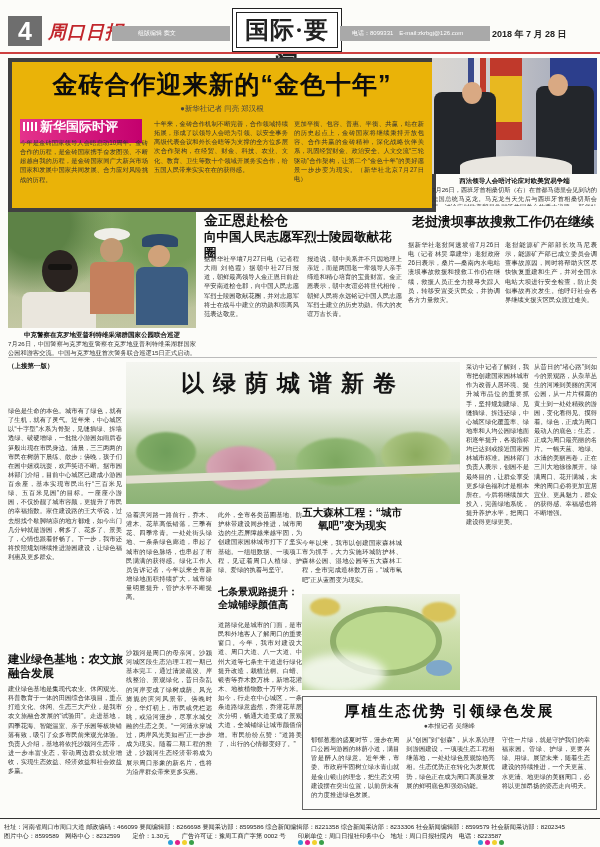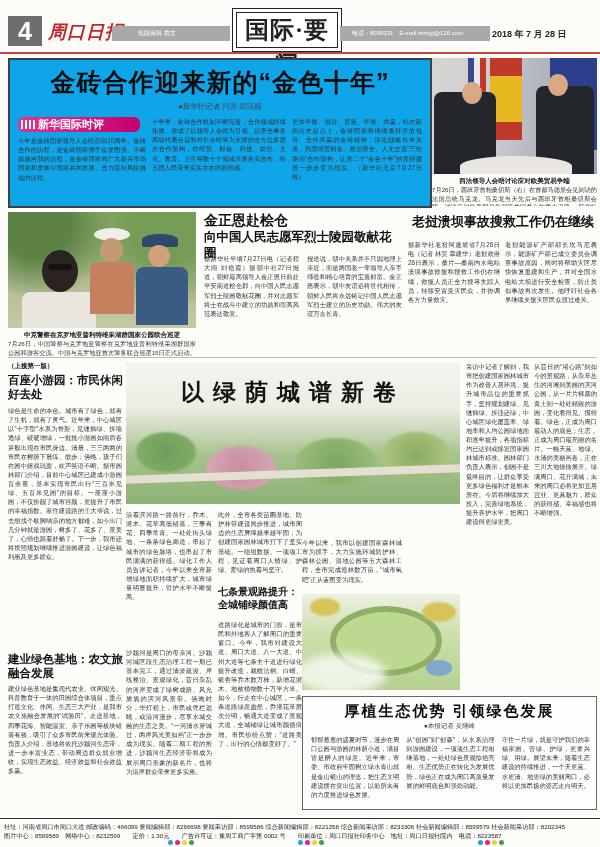--- a/index.html
+++ b/index.html
@@ -15,27 +15,27 @@
            font-size:25px;font-weight:bold;text-align:center;line-height:30px;}
   .paper{left:48px;top:20px;color:#c1272d;font-weight:bold;font-style:italic;
          font-family:"Liberation Serif",serif;font-size:18px;letter-spacing:1px;}
   .gbar{position:absolute;background:#a9a9a9;height:15px;color:#fff;font-size:6px;line-height:15px;overflow:hidden;}
   .secbox{left:236px;top:12px;width:100px;height:34px;border:1px solid #222;box-shadow:0 0 0 3px #fff,0 0 0 4px #222;
           background:#fff;text-align:center;font-family:"Liberation Serif",serif;
           font-size:24px;font-weight:bold;line-height:34px;letter-spacing:1px;}
   .date{left:492px;top:28px;font-size:9px;font-weight:bold;}
   .redline{left:0;top:52px;width:600px;height:2px;background:#cd4040;}
   
-  .bricsbox{left:8px;top:58px;width:420px;height:146px;border:2px solid #404040;background:#0ea5e9;}
+  .bricsbox{left:8px;top:58px;width:420px;height:146px;border:4px solid #404040;background:#eab308;}
   .brics-hl{position:absolute;left:0;top:6px;width:100%;text-align:center;font-size:25px;
             font-weight:bold;color:#0d0d0d;letter-spacing:1px;}
   .brics-by{position:absolute;left:0;top:42px;width:100%;text-align:center;font-size:7.5px;color:#444;}
-  .pinklabel{position:absolute;left:8px;top:57px;width:122px;height:15px;
-             background:linear-gradient(90deg,#e5338c,#c4006e);color:#fff;font-size:11px;
-             font-weight:bold;line-height:15px;padding-left:20px;box-sizing:border-box;border-radius:6px;}
+  .pinklabel{position:absolute;left:8px;top:57px;width:122px;height:24px;
+             background:linear-gradient(90deg,#e5338c,#c4006e);color:#fff;font-size:13px;
+             font-weight:bold;line-height:15px;padding-left:20px;box-sizing:border-box;}
   .pinklabel .logo{position:absolute;left:3px;top:3px;width:14px;height:9px;
              background:repeating-linear-gradient(90deg,#fff 0 2px,transparent 2px 4px);}
   
   .photo{position:absolute;overflow:hidden;}
   .photo-es{left:432px;top:58px;width:165px;height:116px;background:linear-gradient(90deg,#d8d5d0 0%,#cfd0d2 30%,#b7b9c2 60%,#9aa3b8 100%);}
   .flag-fr{position:absolute;left:36px;top:0;width:18px;height:66px;
            background:linear-gradient(90deg,#3a4a8c 0 33%,#e9e9e9 33% 66%,#c0392b 66%);}
   .flag-es{position:absolute;left:58px;top:0;width:32px;height:82px;
            background:linear-gradient(180deg,#c0392b 0 22%,#e8b820 22% 78%,#c0392b 78%);}
   .flag-eu{position:absolute;left:118px;top:0;width:47px;height:92px;background:#2c3e8c;}
@@ -45,21 +45,21 @@
   .photo-police{left:8px;top:212px;width:188px;height:116px;
      background:radial-gradient(circle at 15% 10%,#5d8246 0 18%,transparent 40%),
                 radial-gradient(circle at 85% 12%,#769c57 0 20%,transparent 45%),
                 radial-gradient(circle at 50% 0%,#8fae6d 0 25%,transparent 50%),
                 linear-gradient(180deg,#9cb07c,#c4c8a4);}
   .cap-title{position:absolute;font-size:6.5px;font-weight:bold;text-align:center;color:#111;}
   
   .banner{left:126px;top:362px;width:334px;height:142px;
      background:linear-gradient(180deg,#f4f5f0 0%,#eaeee2 32%,#ccd9bd 48%,#a7c28c 66%,#8cb276 100%);}
   .banner-title{position:absolute;left:0;top:6px;width:100%;text-align:center;font-size:23px;
-     font-weight:bold;color:#141414;letter-spacing:9px;margin-top:9px;}
+     font-weight:bold;color:#141414;letter-spacing:9px;}
   .blob{position:absolute;border-radius:50%;filter:blur(1px);}
   .img2{left:302px;top:594px;width:158px;height:96px;
      background:linear-gradient(180deg,#edf1e3 0%,#cfe0ae 40%,#b4d090 100%);}
   .oval{position:absolute;left:28px;top:12px;width:100px;height:58px;border:6px solid #8fae6a;
         border-radius:50%;background:#bcd98f;}
   .pond{position:absolute;left:124px;top:66px;width:26px;height:16px;border-radius:50%;background:#7fa8c9;}
   .mist{position:absolute;left:-6px;top:60px;width:90px;height:40px;border-radius:50%;
         background:#fff;opacity:.75;filter:blur(4px);}
   
   .ecobox{left:302px;top:696px;width:295px;height:114px;border:1px solid #666;background:#fdfdfb;box-sizing:border-box;}
@@ -132,41 +132,41 @@
   <div class="tiny" style="left:204px;top:254px;width:95px;height:100px;">据新华社平壤7月27日电（记者程大雨 刘艳霞）据朝中社27日报道，朝鲜最高领导人金正恩日前赴平安南道桧仓郡，向中国人民志愿军烈士陵园敬献花圈，并对志愿军将士在战斗中建立的功勋和崇高风范表达敬意。</div>
   <div class="tiny" style="left:307px;top:254px;width:95px;height:100px;">报道说，朝中关系并不只因地理上亲近，而是两国老一辈领导人亲手缔造和精心培育的宝贵财富。金正恩表示，朝中友谊必将世代相传，朝鲜人民将永远铭记中国人民志愿军烈士建立的历史功勋。伟大的友谊万古长青。</div>
 
   <div class="subhead" style="left:408px;top:214px;width:190px;font-size:13px;text-align:center;">老挝溃坝事故搜救工作仍在继续</div>
   <div class="tiny" style="left:408px;top:240px;width:92px;height:112px;">据新华社老挝阿速坡省7月26日电（记者 林昊 章建华）老挝政府26日表示，桑片—桑南内水电站溃坝事故救援和搜救工作仍在继续，救援人员正全力搜寻失踪人员，转移安置受灾民众，并协调各方力量救灾。</div>
   <div class="tiny" style="left:505px;top:240px;width:92px;height:112px;">老挝能源矿产部部长坎马尼表示，能源矿产部已成立委员会调查事故原因，同时将帮助灾区尽快恢复重建和生产，并对全国水电站大坝进行安全检查，防止类似事故再次发生。他呼吁社会各界继续支援灾区民众渡过难关。</div>
 
   <div class="hrule" style="left:8px;top:357px;width:589px;"></div>
 
   <div class="subhead" style="left:8px;top:362px;font-size:6.5px;">（上接第一版）</div>
-  <div class="subhead" style="left:8px;top:373px;width:120px;font-size:11.5px;">百座小游园：市民休闲好去处</div>
   <div class="tiny" style="left:8px;top:406px;width:114px;height:242px;">绿色是生命的本色。城市有了绿色，就有了生机，就有了灵气。近年来，中心城区以“十字型”水系为骨架，见缝插绿、拆墙透绿、破硬增绿，一批批小游园如雨后春笋般出现在市民身边。清晨，三三两两的市民在树荫下晨练、散步；傍晚，孩子们在园中嬉戏玩耍，欢声笑语不断。据市园林部门介绍，目前中心城区已建成小游园百余座，基本实现市民出行“三百米见绿、五百米见园”的目标。一座座小游园，不仅扮靓了城市容颜，更提升了市民的幸福指数。家住建设路的王大爷说，过去想找个歇脚纳凉的地方都难，如今出门几分钟就是游园，树多了、花多了、景美了，心情也跟着舒畅了。下一步，我市还将按照规划继续推进游园建设，让绿色福利惠及更多群众。</div>
   <div class="subhead" style="left:8px;top:652px;width:120px;font-size:11.5px;">建业绿色基地：农文旅融合发展</div>
   <div class="tiny" style="left:8px;top:684px;width:114px;height:126px;">建业绿色基地是集现代农业、休闲观光、科普教育于一体的田园综合体项目，重点打造文化、休闲、生态三大产业，是我市农文旅融合发展的“试验田”。走进基地，四季花海、智能温室、亲子乐园等板块错落有致，吸引了众多市民前来观光体验。负责人介绍，基地将依托沙颍河生态带，进一步丰富业态，带动周边群众就业增收，实现生态效益、经济效益和社会效益多赢。</div>
 
   <div class="photo banner">
     <div class="blob" style="left:10px;top:70px;width:60px;height:40px;background:radial-gradient(circle,#6f9e5a,#86b06a);"></div>
     <div class="blob" style="left:80px;top:84px;width:70px;height:44px;background:radial-gradient(circle,#c98ea0,#d9aab8);"></div>
     <div class="blob" style="left:170px;top:76px;width:80px;height:48px;background:radial-gradient(circle,#7ca75f,#9dc180);"></div>
     <div class="blob" style="left:255px;top:70px;width:70px;height:46px;background:radial-gradient(circle,#8cab5e,#b4cb8c);"></div>
     <div style="position:absolute;left:0;top:108px;width:334px;height:8px;background:#e3e0d2;transform:rotate(-2deg);"></div>
     <div class="banner-title">以绿荫城谱新卷</div>
   </div>
 
   <div class="tiny" style="left:126px;top:510px;width:86px;height:102px;">沿着滨河路一路前行，乔木、灌木、花草高低错落，三季有花、四季常青。一处处街头绿地、一条条绿色廊道，串起了城市的绿色脉络，也串起了市民满满的获得感。绿化工作人员告诉记者，今年以来全市新增绿地面积持续扩大，城市绿量明显提升，管护水平不断提高。</div>
   <div class="tiny" style="left:126px;top:648px;width:86px;height:162px;">沙颍河是周口的母亲河。沙颍河城区段生态治理工程一期已基本完工，通过清淤疏浚、岸线整治、景观绿化，昔日杂乱的河岸变成了绿树成荫、风光旖旎的滨河风景带。傍晚时分，华灯初上，市民或凭栏远眺，或沿河漫步，尽享水城交融的生态之美。“一河清水穿城过，两岸风光美如画”正一步步成为现实。随着二期工程的推进，沙颍河生态经济带将成为展示周口形象的新名片，也将为沿岸群众带来更多实惠。</div>
 
   <div class="tiny" style="left:218px;top:510px;width:84px;height:72px;">此外，全市各类苗圃基地、防护林带建设同步推进，城市周边的生态屏障越来越牢固，为创建国家园林城市打下了坚实基础。一组组数据、一项项工程，见证着周口人植绿、护绿、爱绿的执着与坚守。</div>
   <div class="subhead" style="left:218px;top:586px;width:84px;font-size:10px;text-align:left;">七条景观路提升：全城铺绿颜值高</div>
   <div class="tiny" style="left:218px;top:620px;width:84px;height:190px;">道路绿化是城市的门面，是市民和外地客人了解周口的重要窗口。今年，我市对建设大道、周口大道、八一大道、中州大道等七条主干道进行绿化提升改造，栽植法桐、白蜡、银杏等乔木数万株，新增花灌木、地被植物数十万平方米。如今，行走在中心城区，一条条道路绿意盎然，乔灌花草层次分明，畅通大道变成了景观大道，全城铺绿让城市颜值倍增。市民纷纷点赞：“道路美了，出行的心情都变好了。”</div>
 
+  <div class="subhead" style="left:302px;top:506px;width:100px;font-size:10.5px;text-align:center;">五大森林工程：“城市氧吧”变为现实</div>
   <div class="tiny" style="left:302px;top:538px;width:100px;height:52px;">今年以来，我市以创建国家森林城市为抓手，大力实施环城防护林、森林公园、湿地公园等五大森林工程，全市完成造林数万亩，“城市氧吧”正从蓝图变为现实。</div>
 
   <div class="photo img2">
     <div class="oval"></div>
     <div class="blob" style="left:8px;top:4px;width:30px;height:18px;background:#d8c35a;"></div>
     <div class="blob" style="left:120px;top:8px;width:34px;height:20px;background:#d8c35a;"></div>
     <div class="pond"></div>
     <div class="mist"></div>
   </div>
 

